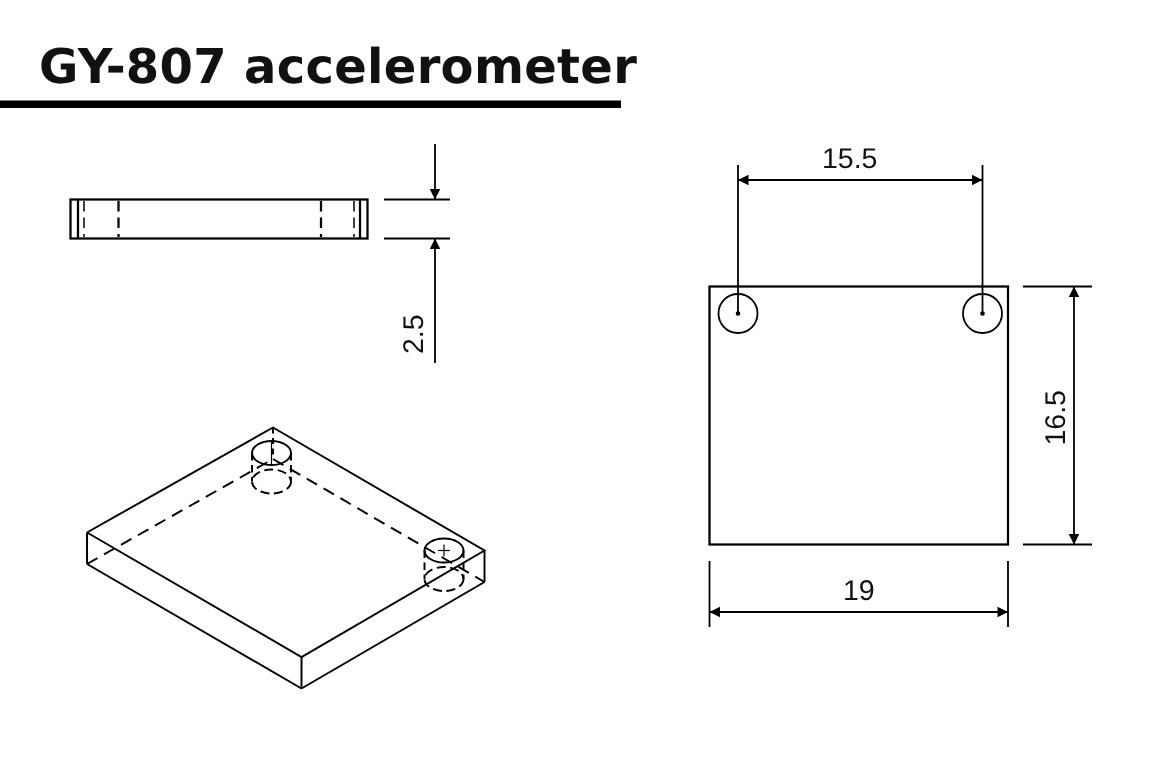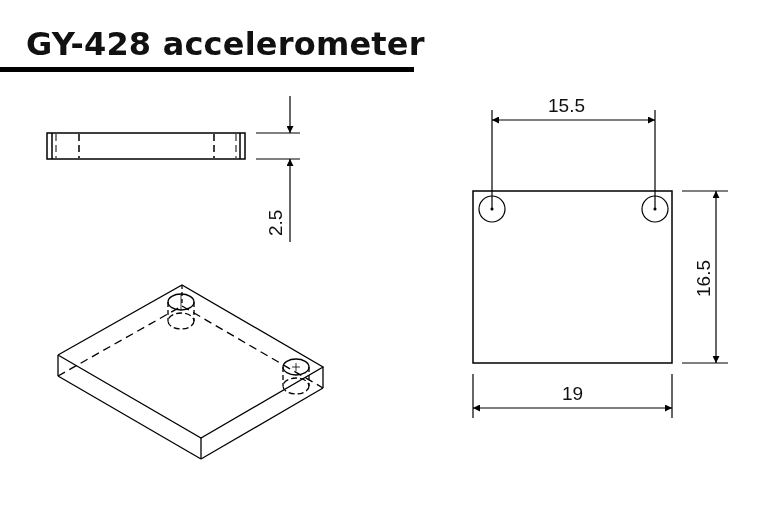--- a/index.html
+++ b/index.html
@@ -5,21 +5,21 @@
   html, body { margin:0; padding:0; background:#fff; }
   body { width:780px; height:506px; position:relative; overflow:hidden; font-family:"Liberation Sans", sans-serif; }
   .title { position:absolute; left:26px; top:28px; font-family:"DejaVu Sans", sans-serif; font-weight:bold; font-size:32px; color:#111; letter-spacing:0.2px; line-height:1; }
   .title-rule { position:absolute; left:0; top:67px; width:414px; height:5px; background:#000; }
   svg { position:absolute; left:0; top:0; }
   .dim-text { font-family:"Liberation Sans", sans-serif; font-size:19px; fill:#111; }
 </style>
 </head>
 <body>
 
-<div class="title">GY-428 accelerometer</div>
+<div class="title">GY-807 accelerometer</div>
 <div class="title-rule"></div>
 
 <svg width="780" height="506" viewBox="0 0 780 506">
   <defs>
     <marker id="arr" viewBox="0 0 10 10" refX="10" refY="5" markerWidth="12" markerHeight="7" orient="auto-start-reverse" markerUnits="userSpaceOnUse">
       <path d="M0,0 L10,5 L0,10 z" fill="#000"></path>
     </marker>
   </defs>
 
   <g stroke="#000" stroke-width="1.5" fill="none">

